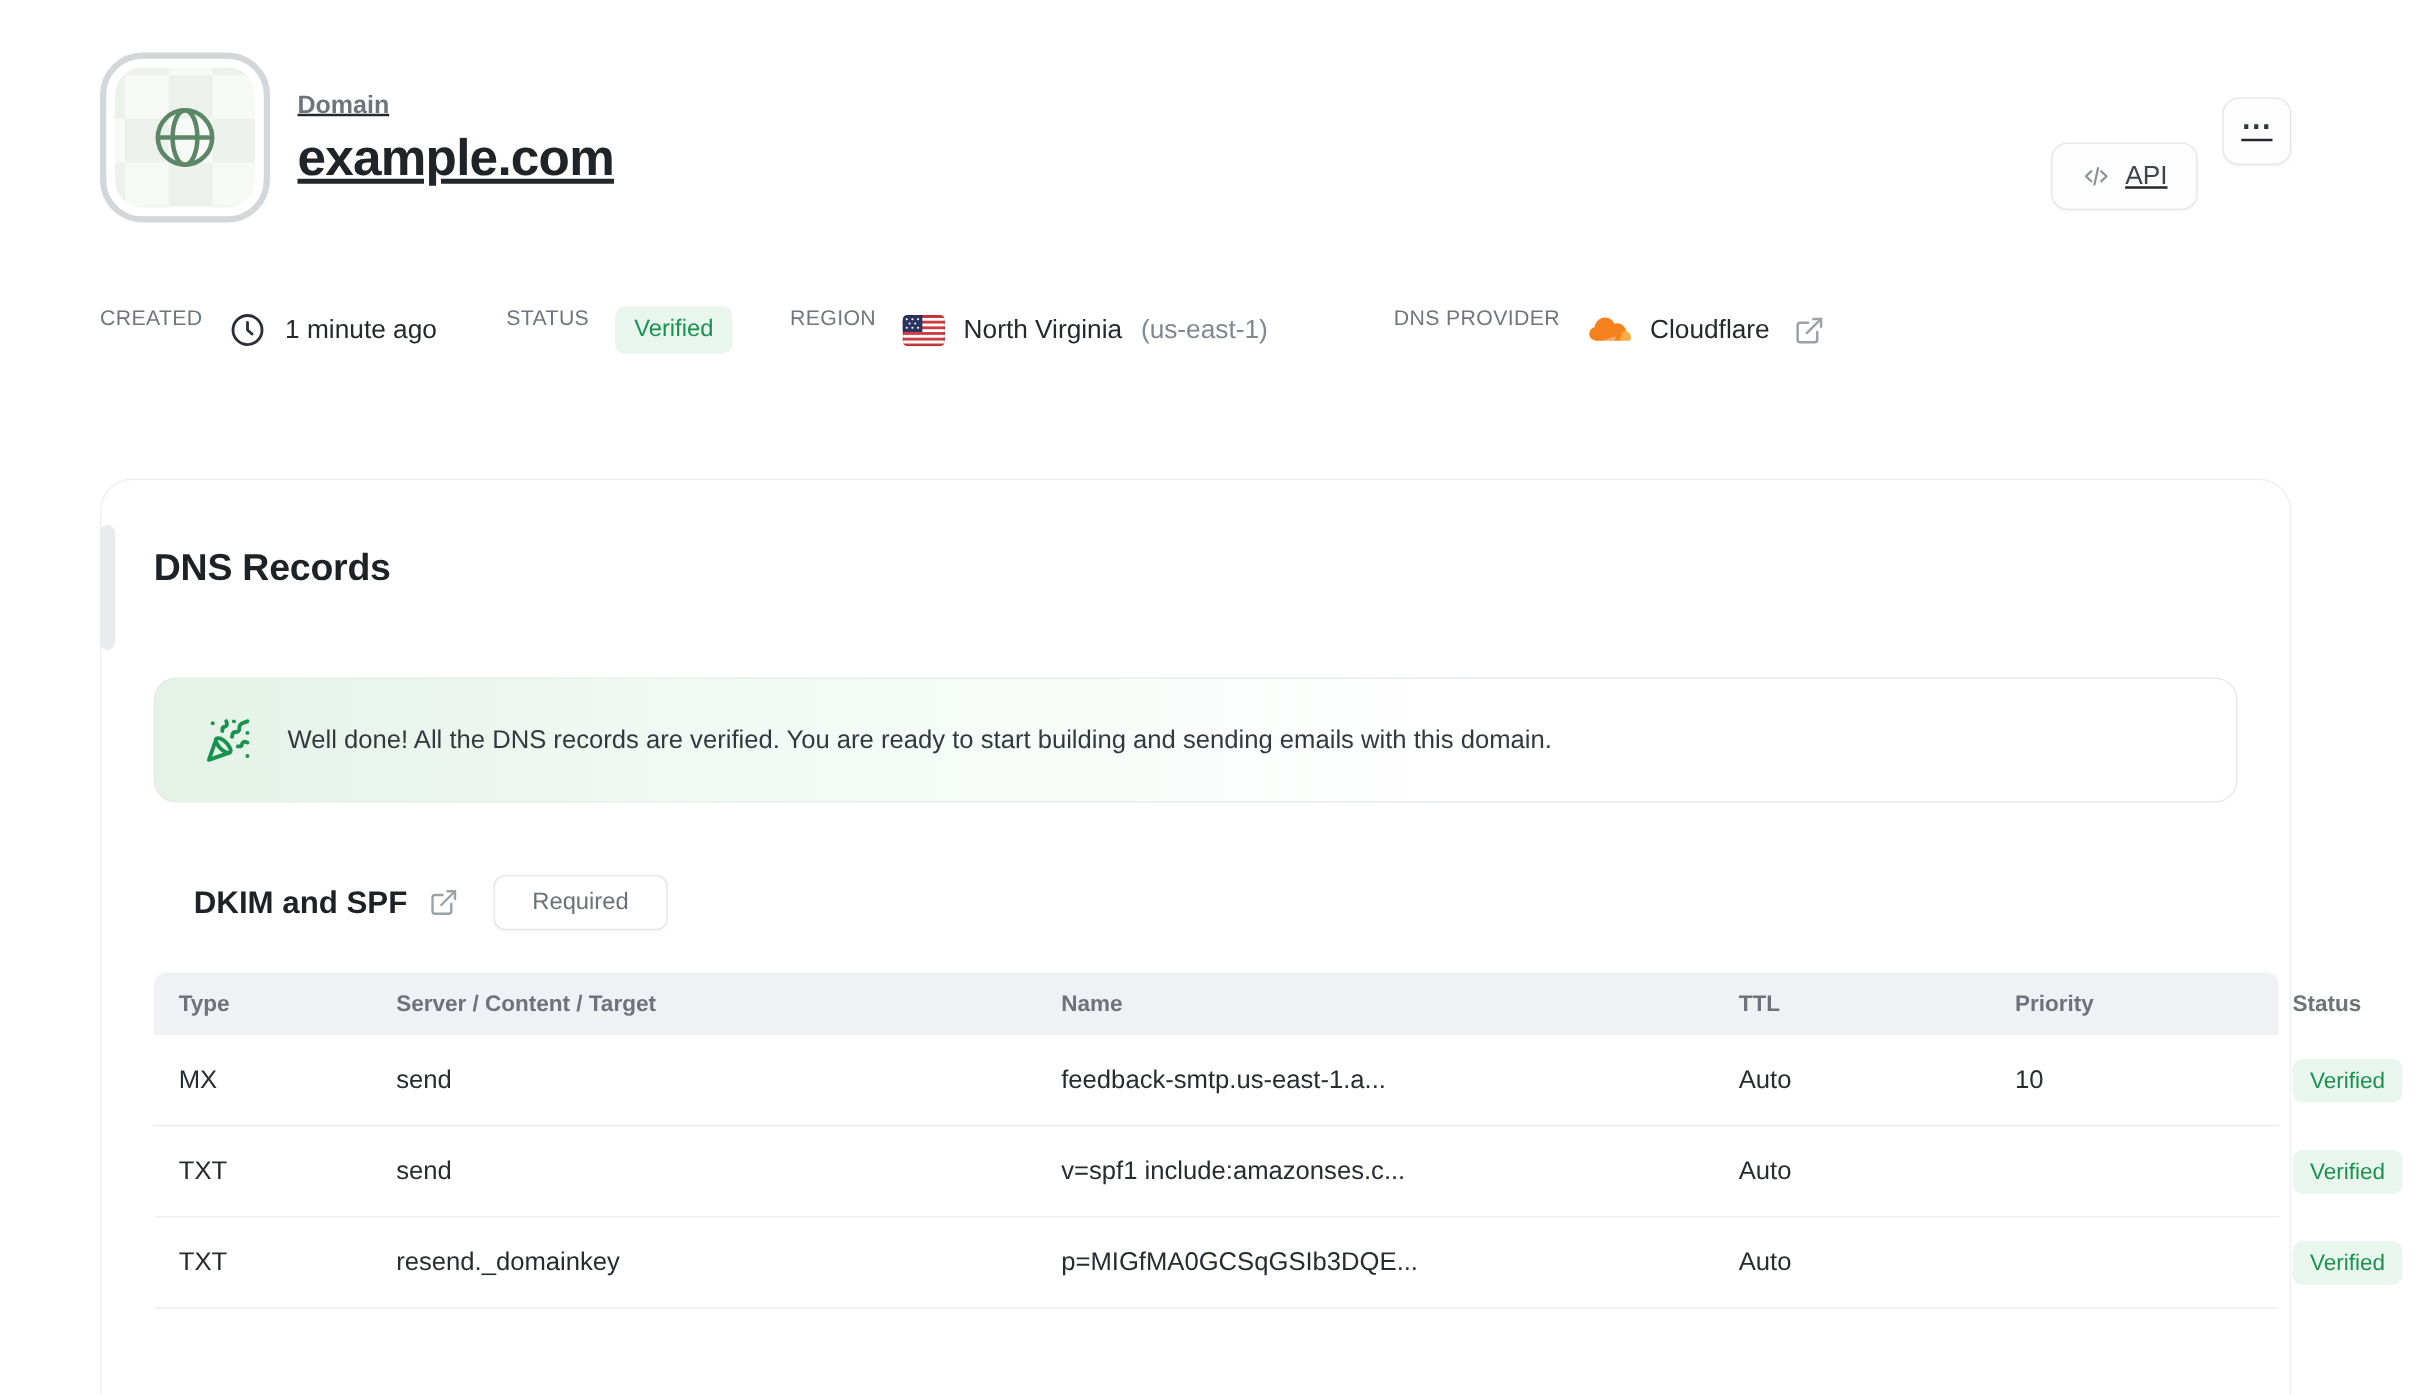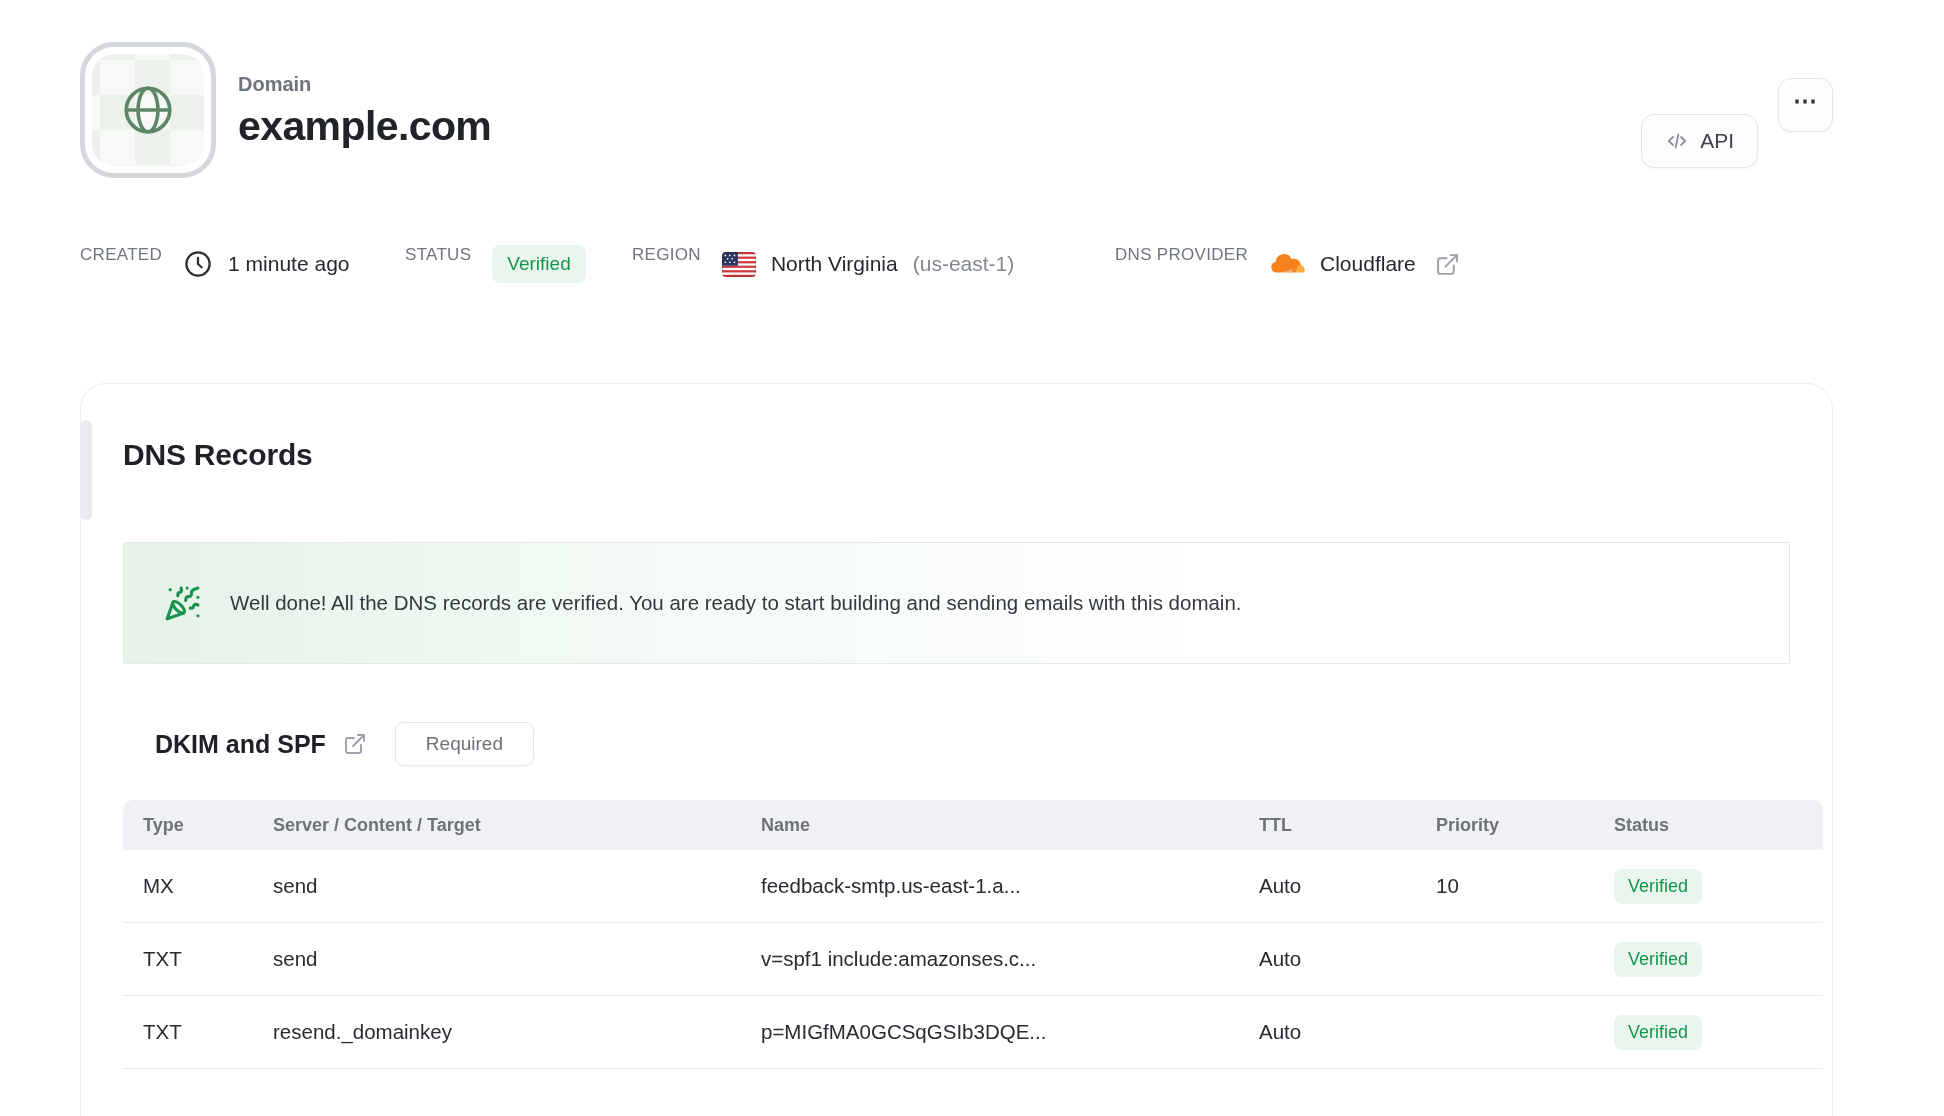--- a/index.html
+++ b/index.html
@@ -8,21 +8,21 @@
     position:relative;
     width:1944px; height:1116px;
     overflow:hidden;
     background:#ffffff;
     font-family:"Liberation Sans", sans-serif;
     color:#24282d;
   }
   .content { position:absolute; left:80px; top:42px; width:1753px; }
 
   
-  .header { display:flex; align-items:flex-start; justify-content:space-between; }
+  .header { display:flex; align-items:flex-start; justify-content:space-between;text-decoration:underline; }
   .header-left { display:flex; align-items:center; gap:22px; }
   .avatar {
     width:136px; height:136px; flex:0 0 auto;
     border:5px solid #d4d7da; border-radius:34px;
     background:#ffffff; padding:7px;
   }
   .avatar-inner {
     width:100%; height:100%; border-radius:22px;
     background:
       conic-gradient(#ecf1ec 90deg, #f7f9f6 90deg 180deg, #ecf1ec 180deg 270deg, #f7f9f6 270deg);
@@ -73,22 +73,22 @@
     height:760px;
   }
   .card-tab {
     position:absolute; left:-1px; top:36px;
     width:12px; height:100px;
     background:#e9ebee; border-radius:7px;
   }
   .card-title { font-size:30px; font-weight:700; color:#1e2226; letter-spacing:-0.2px; }
 
   .banner {
-    margin-top:70px; height:122px;
-    border:1px solid #e3e9e4; border-radius:2px;
+    margin-top:70px; height:100px;
+    border:1px solid #e3e9e4; border-radius:18px;
     background:linear-gradient(to right, #e4f2e8 0%, #f3faf5 30%, #ffffff 65%);
     display:flex; align-items:center; gap:29px;
     padding:0 40px;
   }
   .banner-text { font-size:20.5px; color:#33383e; }
 
   .section-row { display:flex; align-items:center; gap:17px; margin-top:58px;margin-left:32px; }
   .section-title { font-size:25px; font-weight:700; color:#1e2226; }
   .chip {
     margin-left:11px;
@@ -98,20 +98,21 @@
     padding:10px 30px; background:#fff;
   }
 
   
   .table { margin-top:34px; width:1700px; }
   .trow {
     display:grid;
     grid-template-columns:130px 488px 498px 177px 178px auto;
     align-items:center;
     padding-left:20px;
+    gap:44px;
   }
   .thead {
     height:50px; background:#f0f1f4;
     border-radius:10px 10px 0 0;
   }
   .th { font-size:18px; font-weight:600; color:#6d7379; }
   .drow { height:73px; border-bottom:1px solid #e9ebee; }
   .td { font-size:20.5px; color:#282c31; }
   .badge {
     display:inline-flex; align-items:center;

